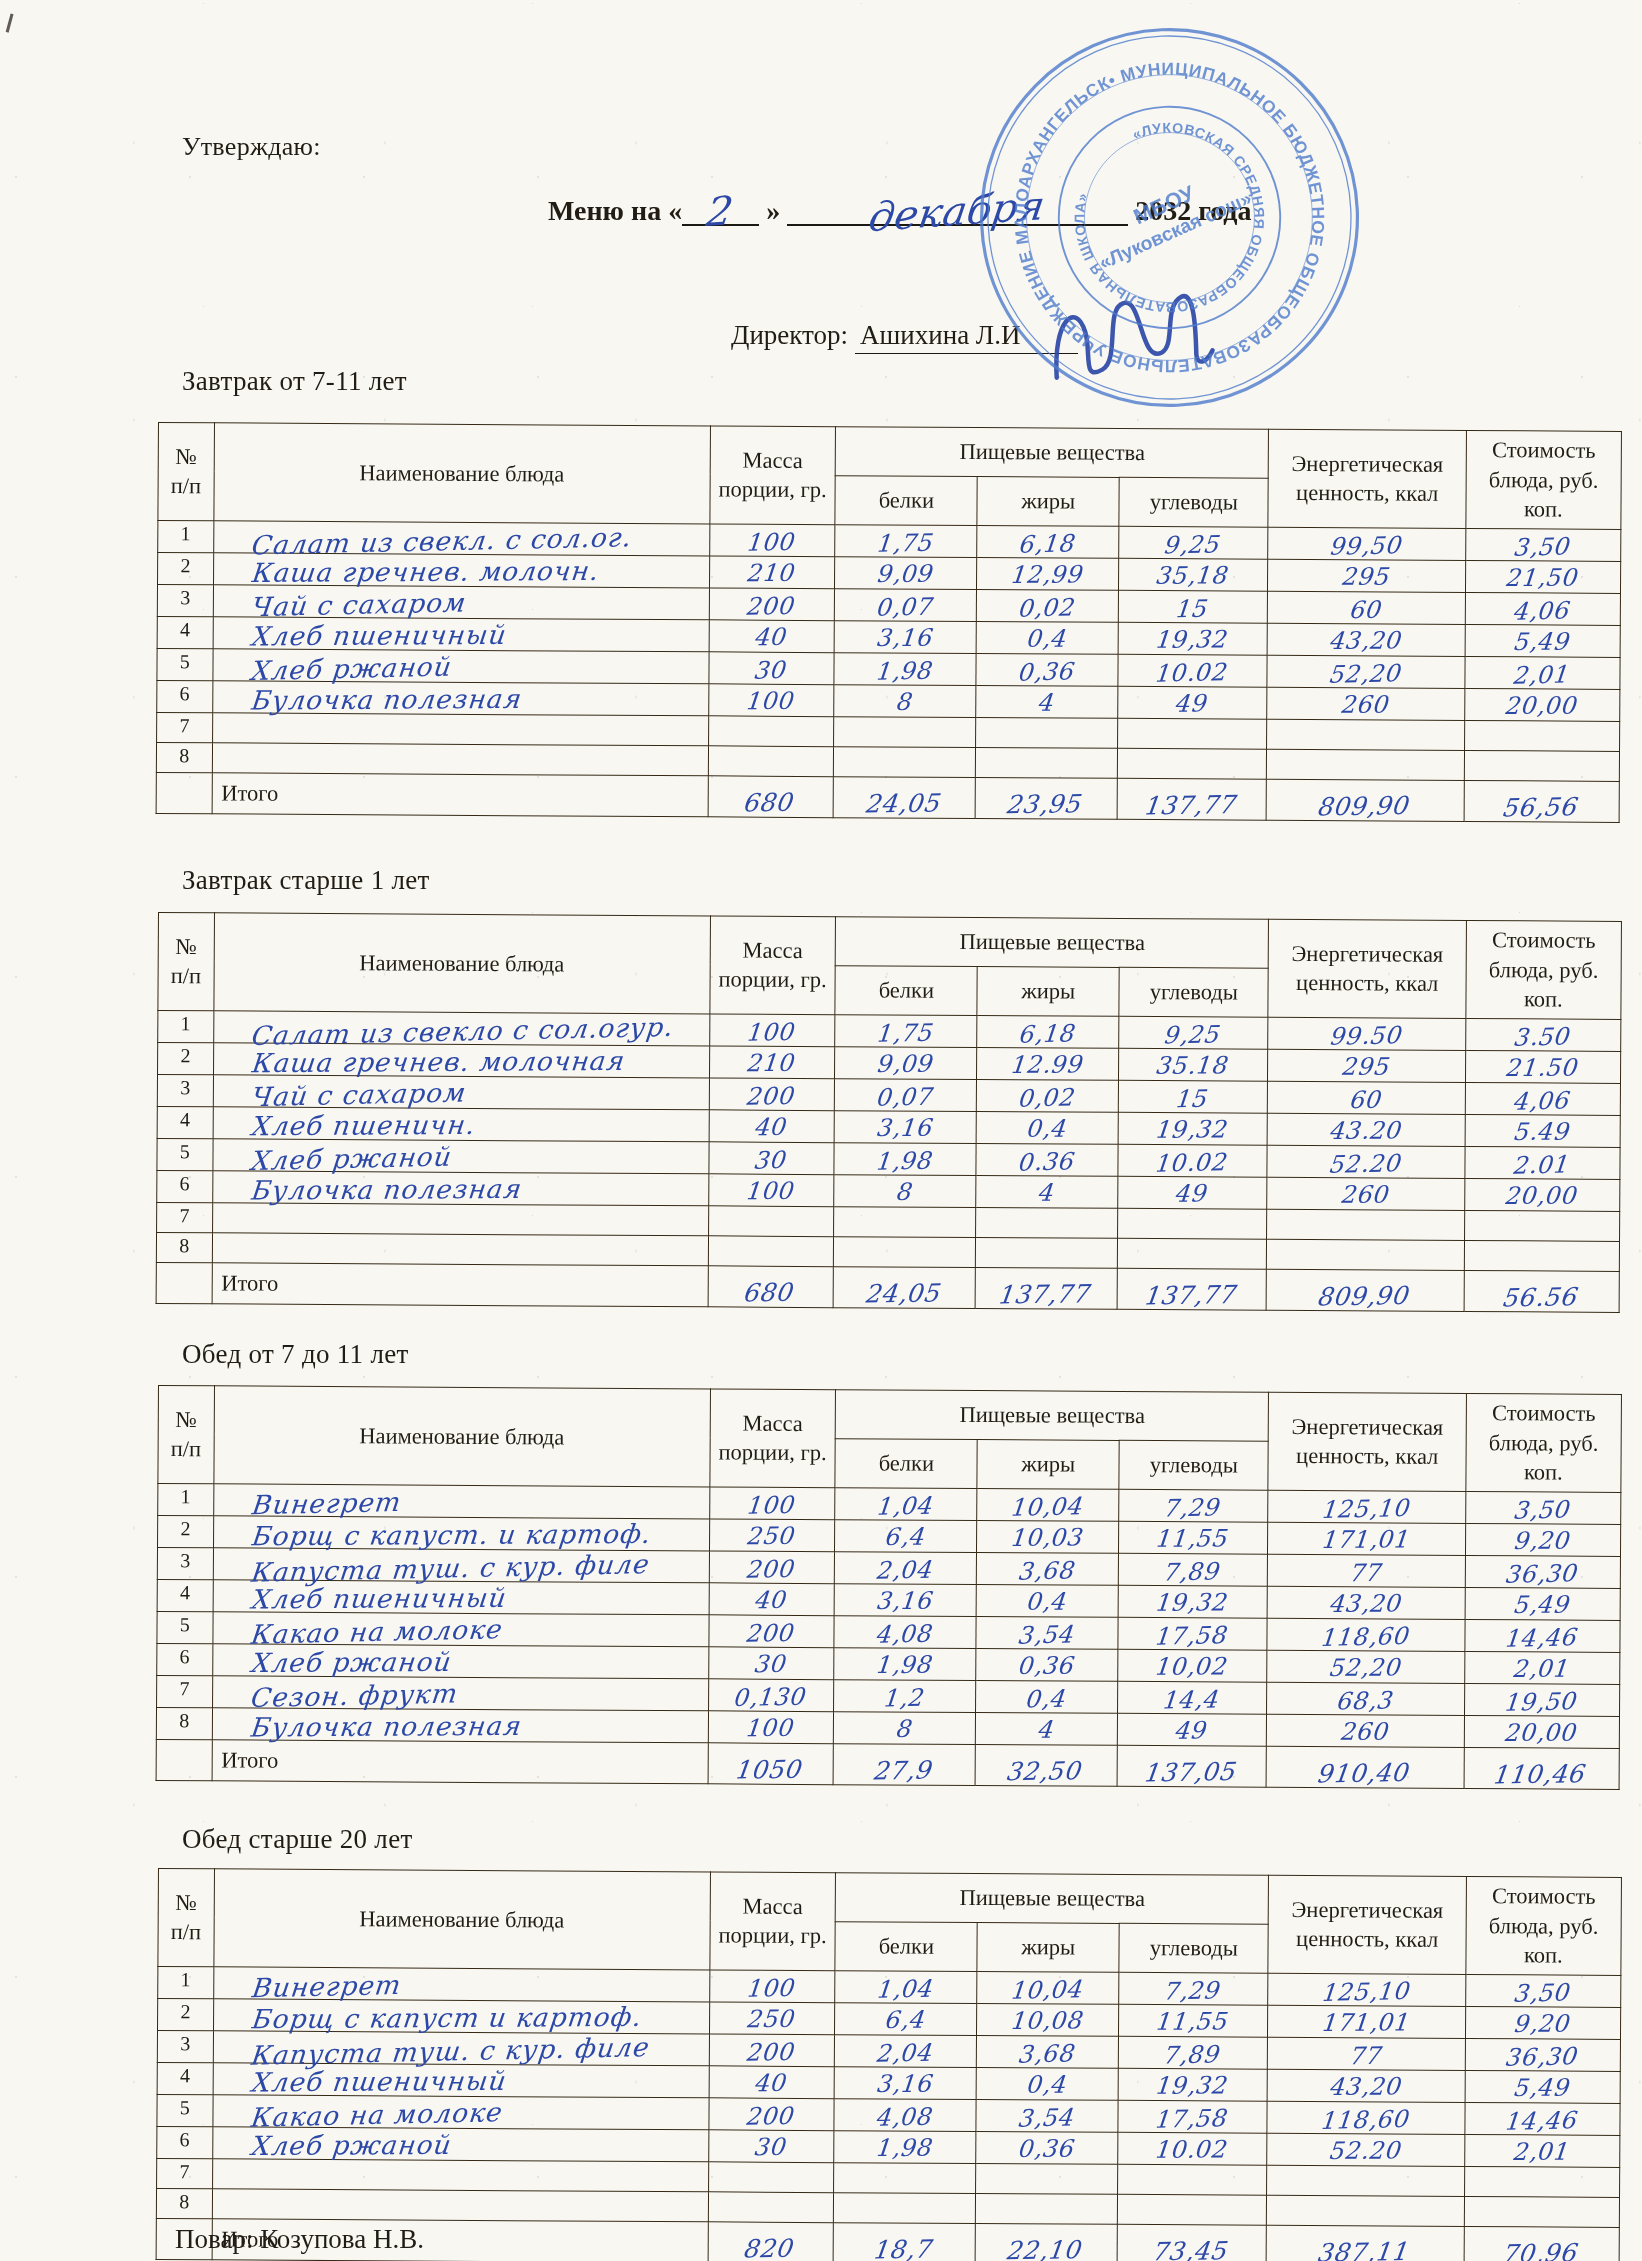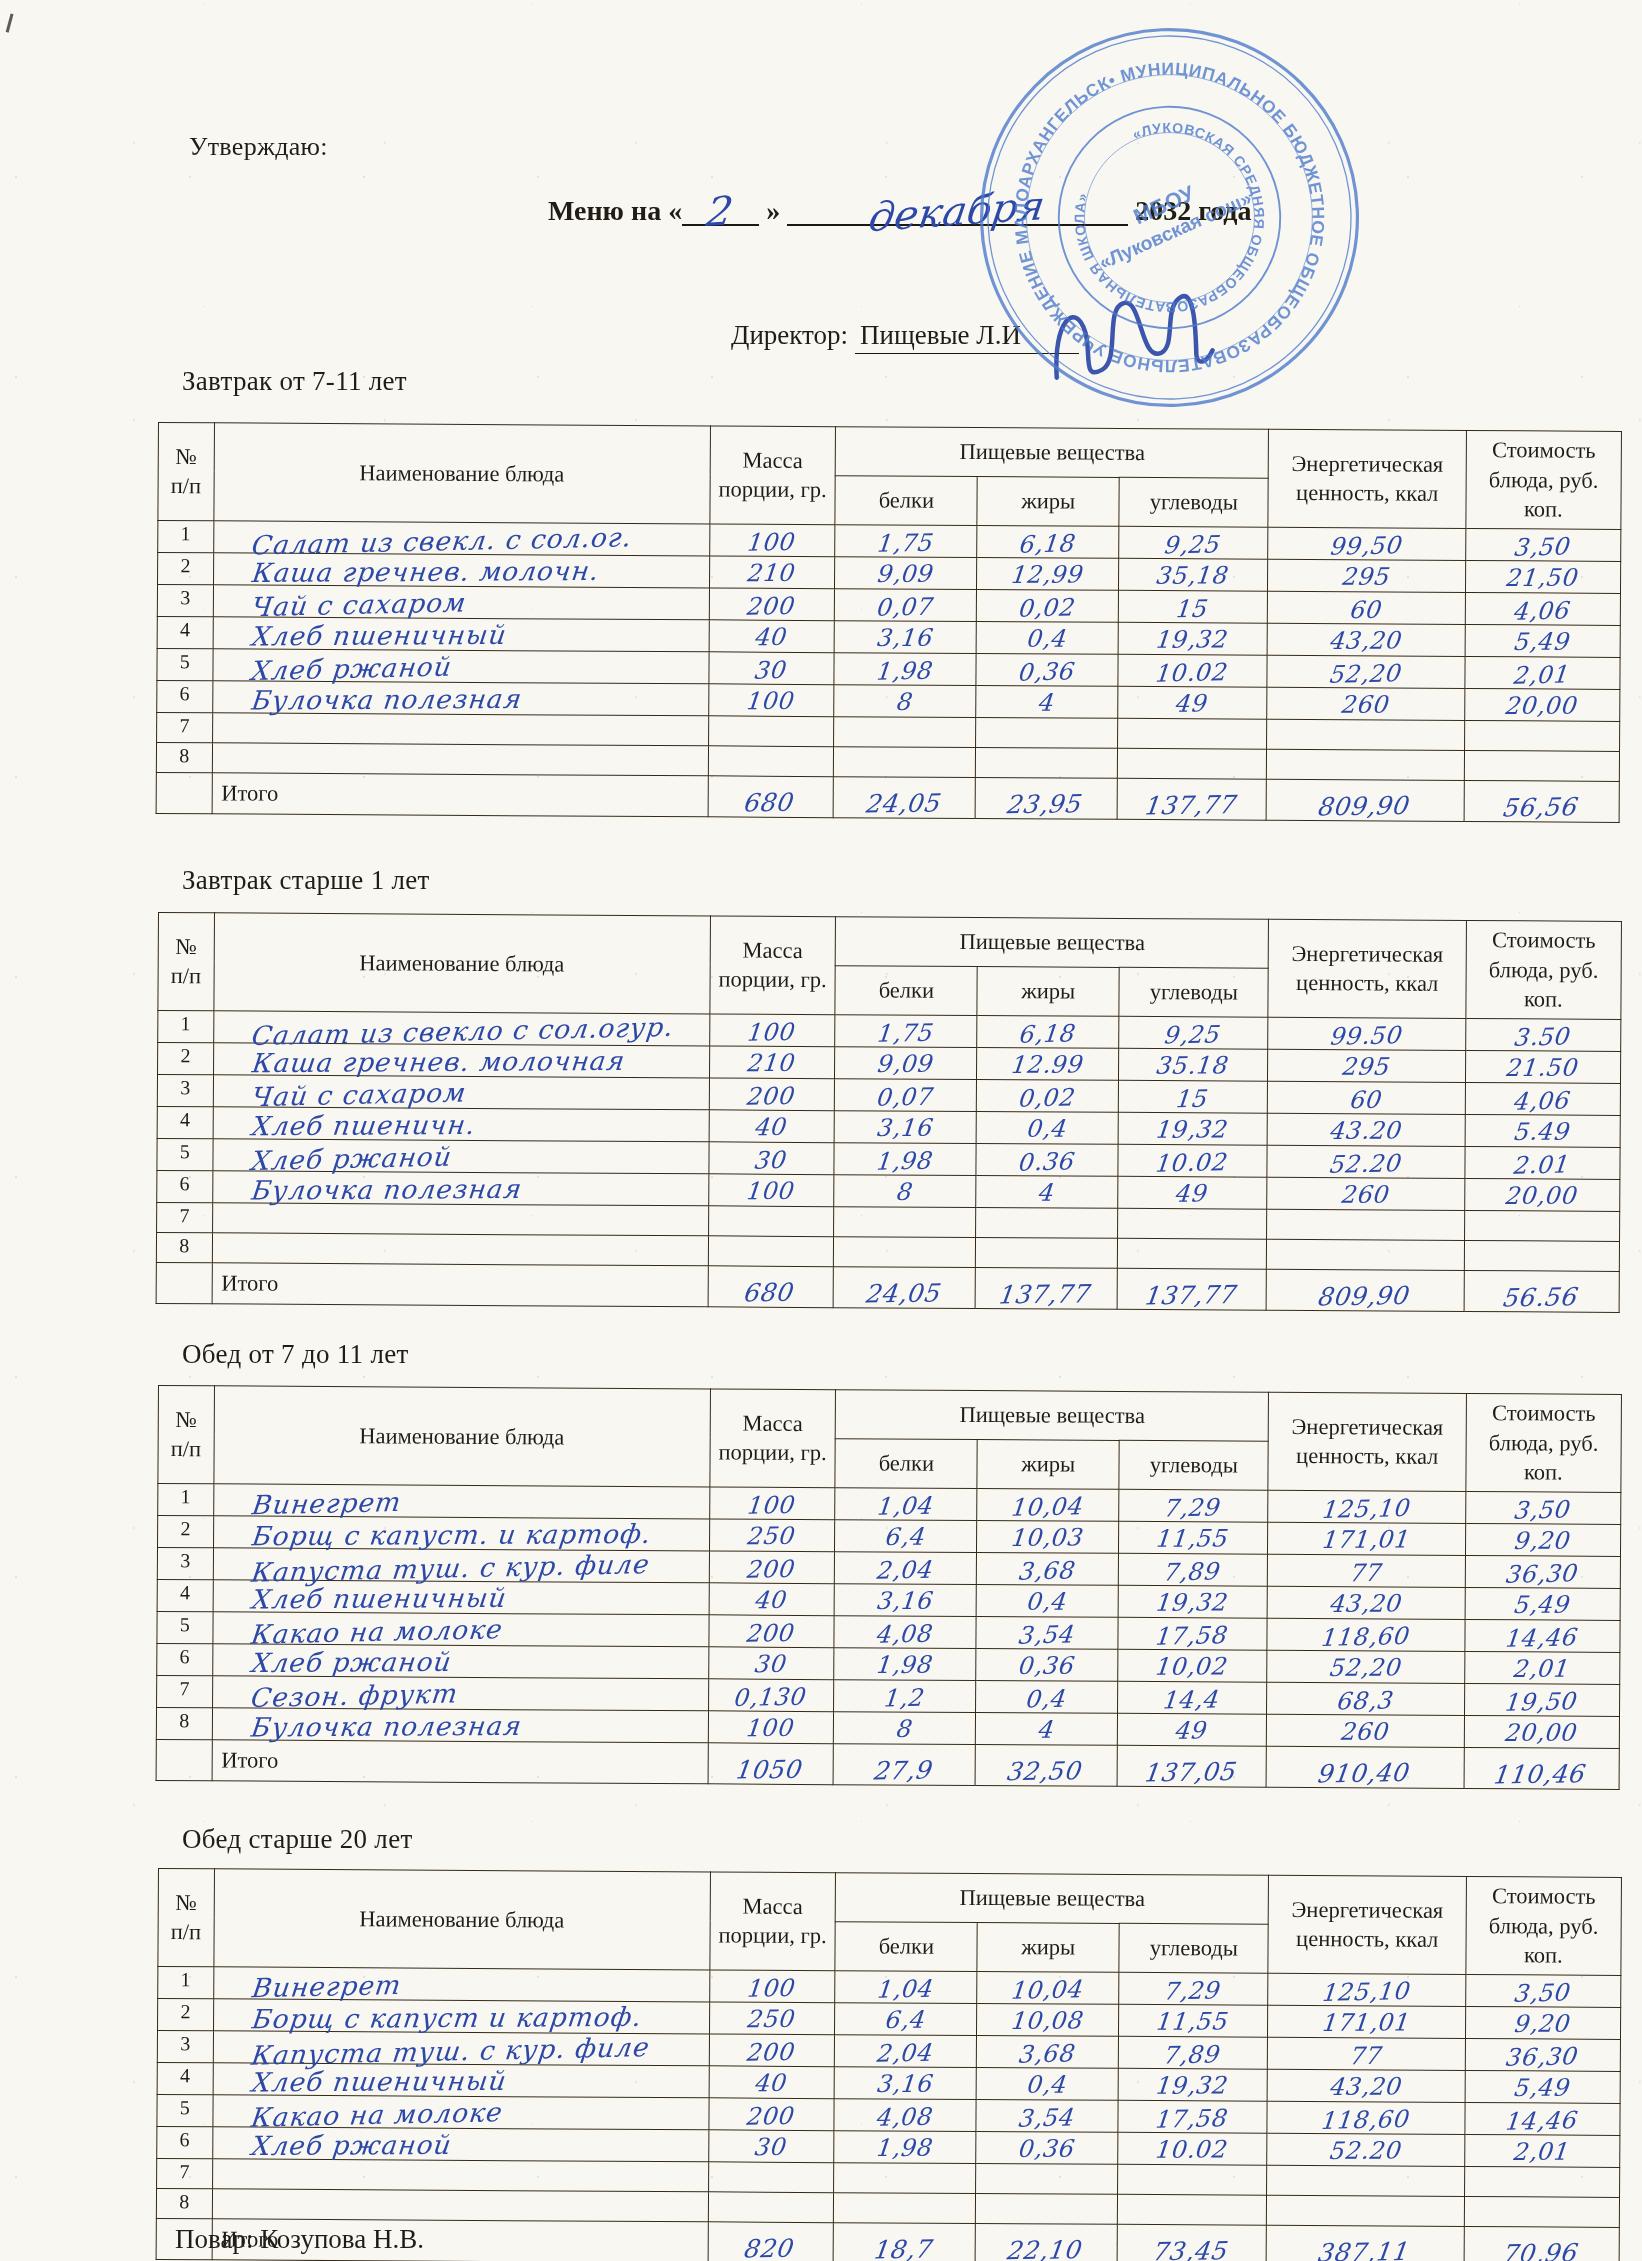--- a/index.html
+++ b/index.html
@@ -14,21 +14,21 @@
     background-image:
       radial-gradient(#3b342833 0.8px, transparent 1px),
       radial-gradient(#4a423426 0.6px, transparent 0.9px),
       radial-gradient(#2b251b22 0.7px, transparent 1px);
     background-size:251px 277px, 174px 200px, 329px 303px;
     background-position:8.4px 4.5px, 103px 77px, 39px 155px;
     color:#221d14;
   }
   .corner-mark{position:absolute;left:7.7px;top:14px;width:6.4px;height:19.3px;
     border-left:3.2px solid #3a332a;transform:rotate(15deg);opacity:.8;}
-  .approve{position:absolute;left:189px;top:132px;font-size:26px;letter-spacing:0.3px;}
+  .approve{position:absolute;left:182px;top:132px;font-size:26px;letter-spacing:0.3px;}
   .menu-line{position:absolute;left:548px;top:188px;font-size:28px;font-weight:700;white-space:nowrap;}
   .blank{display:inline-block;border-bottom:2.6px solid #1c1812;text-align:center;line-height:.9;}
   .blank.day{width:77px;}
   .blank.month{width:341px;}
   .hw-ink{font-family:"DejaVu Serif",serif;font-style:italic;font-weight:400;color:#2d49a8;}
   .menu-line .hw-ink{font-size:40px;display:inline-block;transform:skewX(-12deg) rotate(-4deg) translateY(5.2px);}
   .org-line{position:absolute;left:549px;top:258px;font-size:27px;white-space:nowrap;}
   .org-line .org{font-weight:700;border-bottom:2.6px solid #1c1812;padding:0 3.9px 1.3px 3.9px;}
   .director-line{position:absolute;left:731px;top:320px;font-size:27px;white-space:nowrap;}
   .director-line .dname{border-bottom:1.9px solid #1c1812;padding:0 58px 2.6px 5.2px;}
@@ -83,21 +83,21 @@
   <div class="menu-line">
     <span>Меню на «</span><span class="blank day"><span class="hw-ink">2</span></span>
     <span>»</span>
     <span class="blank month"><span class="hw-ink">декабря</span></span>
     <span>2032 года</span>
   </div>
 
 
   <div class="director-line">
     <span>Директор:</span>
-    <span class="dname">Пищевые Л.И</span>
+    <span class="dname">Ашихина Л.И</span>
   </div>
 
   <svg class="signature" width="193" height="129" viewBox="0 0 300 200">
     <path d="M20,150 C30,60 70,38 76,88 C80,122 58,162 92,150 C122,139 112,58 142,54 C172,49 152,150 187,140 C212,132 202,70 232,60 C254,53 246,112 240,152 C238,168 252,170 266,150" fill="none" stroke="#2d49a8" stroke-width="7" stroke-linecap="round"></path>
   </svg>
 
   <svg class="stamp" width="399" height="399" viewBox="0 0 620 620" xmlns="http://www.w3.org/2000/svg" xmlns:xlink="http://www.w3.org/1999/xlink">
     <circle cx="310" cy="310" r="292" fill="none" stroke-width="5"></circle>
     <circle cx="310" cy="310" r="282" fill="none" stroke-width="2"></circle>
     <circle cx="310" cy="310" r="172" fill="none" stroke-width="3"></circle>

